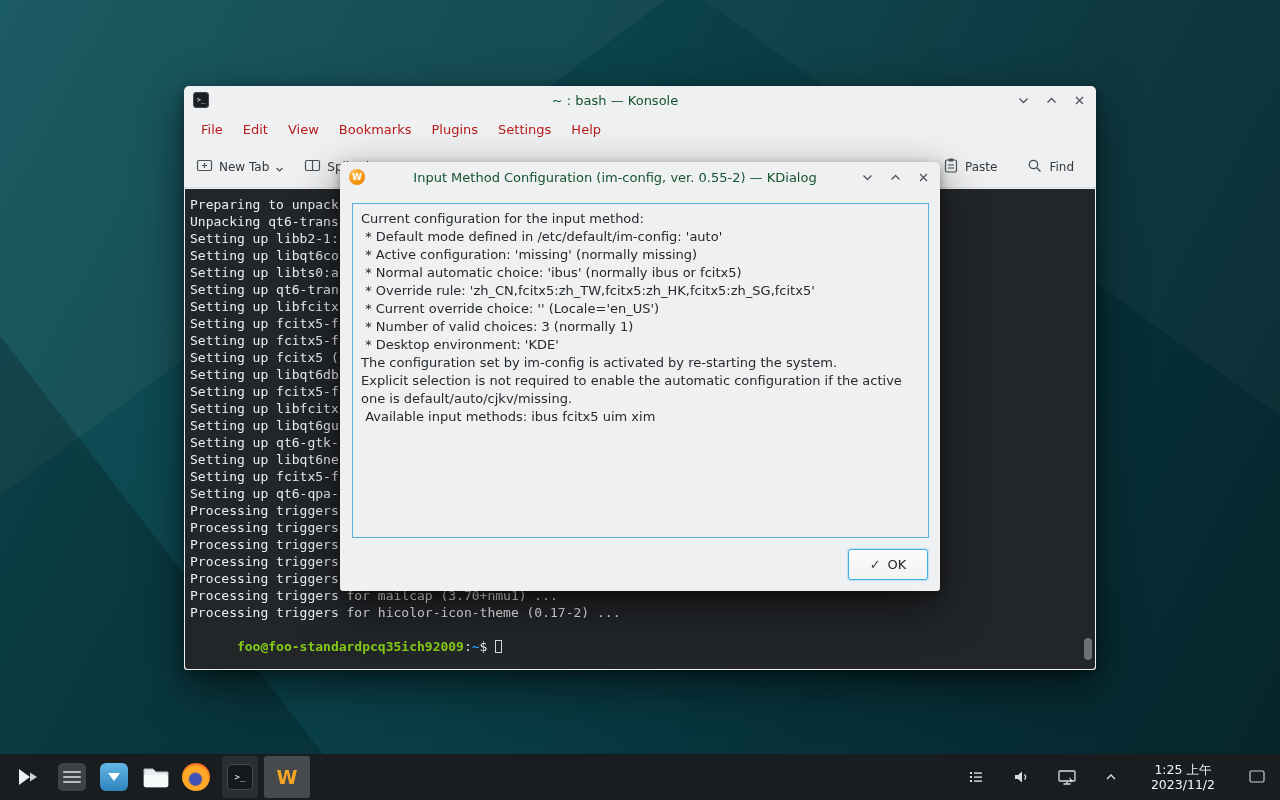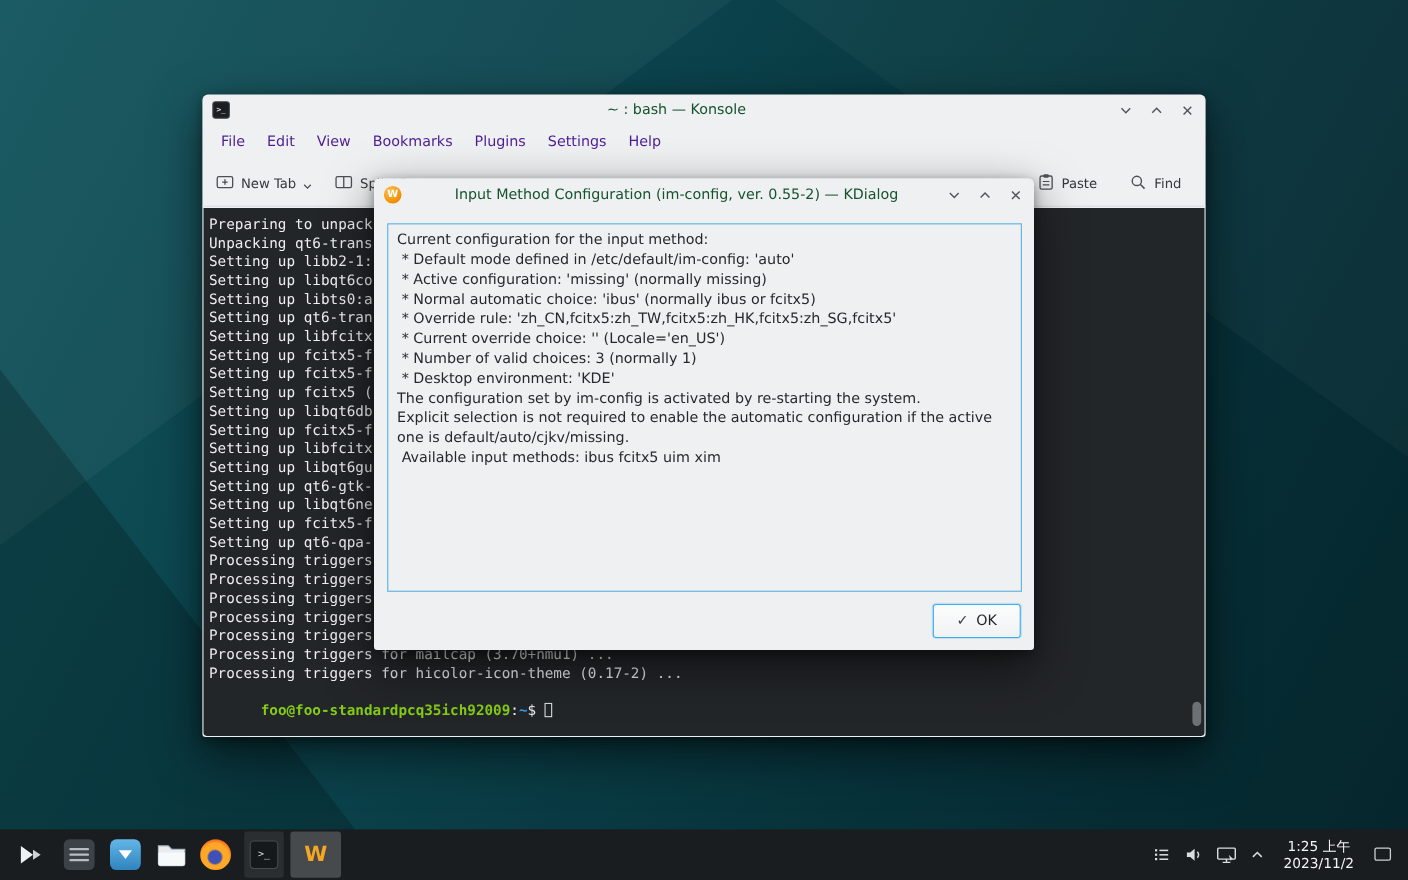--- a/index.html
+++ b/index.html
@@ -21,21 +21,21 @@
                    white-space:nowrap;overflow:hidden;text-overflow:ellipsis}
   .win-controls{margin-left:auto;display:flex;gap:13px;align-items:center;z-index:2}
   .wc{width:15px;height:15px;display:flex;align-items:center;justify-content:center;cursor:default}
   .app-icon{width:16px;height:16px;border-radius:3px;display:flex;align-items:center;justify-content:center;z-index:2}
 
   
   .konsole{left:184px;top:86px;width:912px;height:584px;z-index:1}
   .konsole-app-icon{background:#1b1f22;border:1px solid #43494e}
   .konsole-app-icon .glyph{font-family:"DejaVu Sans Mono",monospace;font-size:7px;color:#fff;line-height:1}
   .menubar{height:30px;display:flex;align-items:center;padding:0 7px}
-  .menu-item{padding:3px 10px;font-size:13px;color:#4c1d95;border-radius:3px}
+  .menu-item{padding:3px 10px;font-size:13px;color:#b91c1c;border-radius:3px}
   .toolbar{height:44px;display:flex;align-items:center;padding:0 12px;gap:20px;border-bottom:1px solid #dcdee0}
   .tbtn{display:flex;align-items:flex-end;gap:6px;font-size:12px;color:#33383c;white-space:nowrap}
   .tb-right{margin-left:auto;display:flex;gap:30px;padding-right:10px}
   .ticon{display:flex;align-items:center}
 
   .terminal{position:absolute;left:1px;right:1px;top:103px;bottom:1px;background:#232629;
             border-radius:0 0 3px 3px;padding:7px 5px;overflow:hidden}
   .tline{font-family:"DejaVu Sans Mono","Liberation Mono",monospace;font-size:13px;line-height:17px;
          color:#eceeef;white-space:pre}
   .prompt-user{color:#84cc16;font-weight:bold}
@@ -71,21 +71,21 @@
   .discover-box .arr{width:0;height:0;border-left:6px solid transparent;border-right:6px solid transparent;
                      border-top:8px solid #fff}
   .ff-circle{width:28px;height:28px;border-radius:50%;
              background:radial-gradient(circle at 48% 58%,#3f51b5 0 26%,#ffa726 34% 58%,#f4511e 78%,#e64a19 100%)}
   .task-btn{background:rgba(255,255,255,.08)}
   .task-btn.active{background:rgba(255,255,255,.20)}
   .mini-konsole{width:26px;height:26px;background:#15191c;border:1px solid #444b51;border-radius:4px;
                 display:flex;align-items:center;justify-content:center;
                 font-family:"DejaVu Sans Mono",monospace;font-size:9px;color:#e7eaec}
   .taskbar-w{font-size:19px;font-weight:bold;color:#f5a623}
-  .tray{margin-left:auto;display:flex;align-items:center;gap:11px;padding-right:8px}
+  .tray{margin-left:auto;display:flex;align-items:center;gap:27px;padding-right:8px}
   .tray-icon{display:flex;align-items:center;justify-content:center}
   .clock{display:flex;flex-direction:column;align-items:center;justify-content:center;line-height:15px;
          font-size:12.5px;color:#f2f4f5;padding:0 6px}
   .ml6{margin-left:6px}.ml8{margin-left:8px}.ml12{margin-left:12px}.ml14{margin-left:14px}
 </style>
 </head>
 <body>
 
 <div class="desktop">
   <div class="shape s1"></div>

